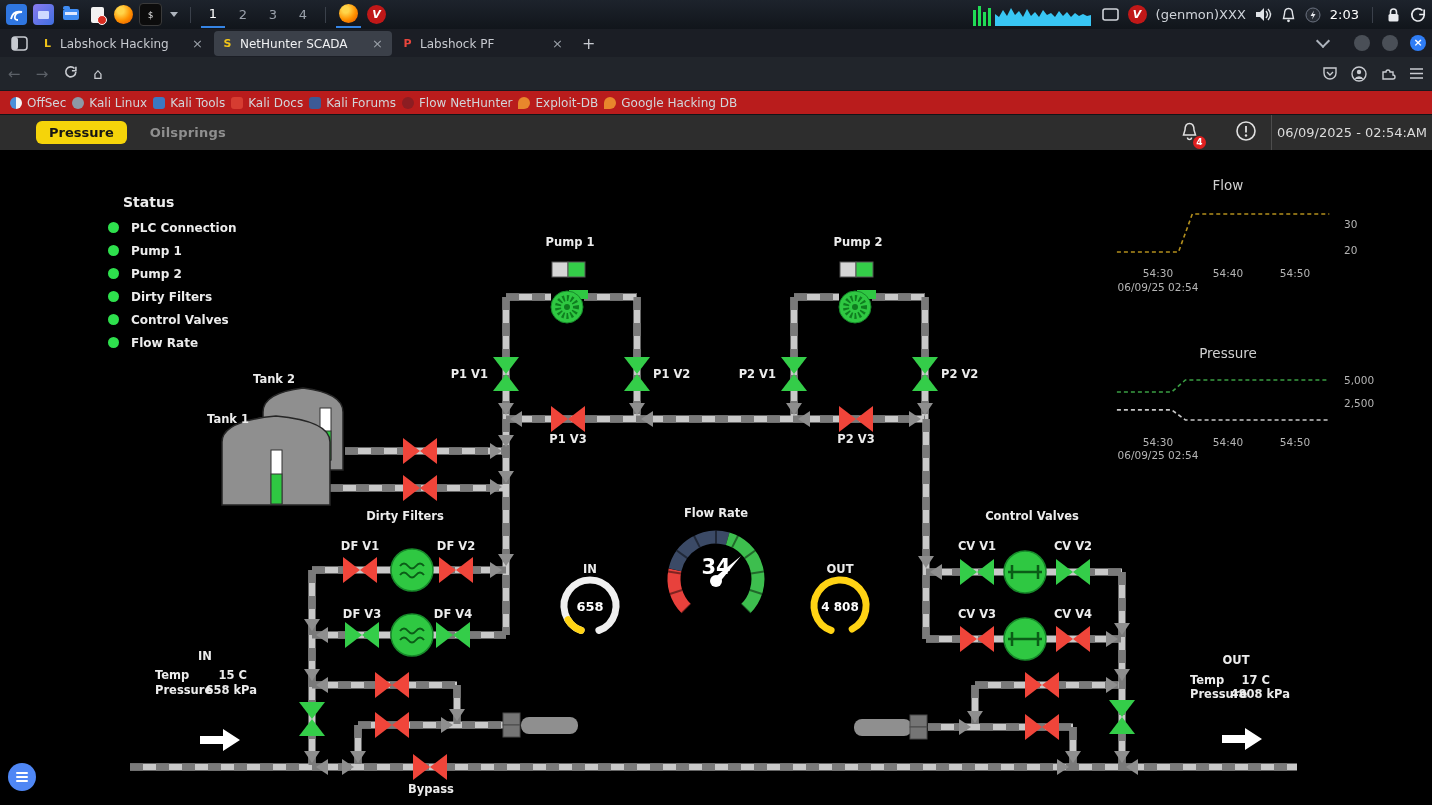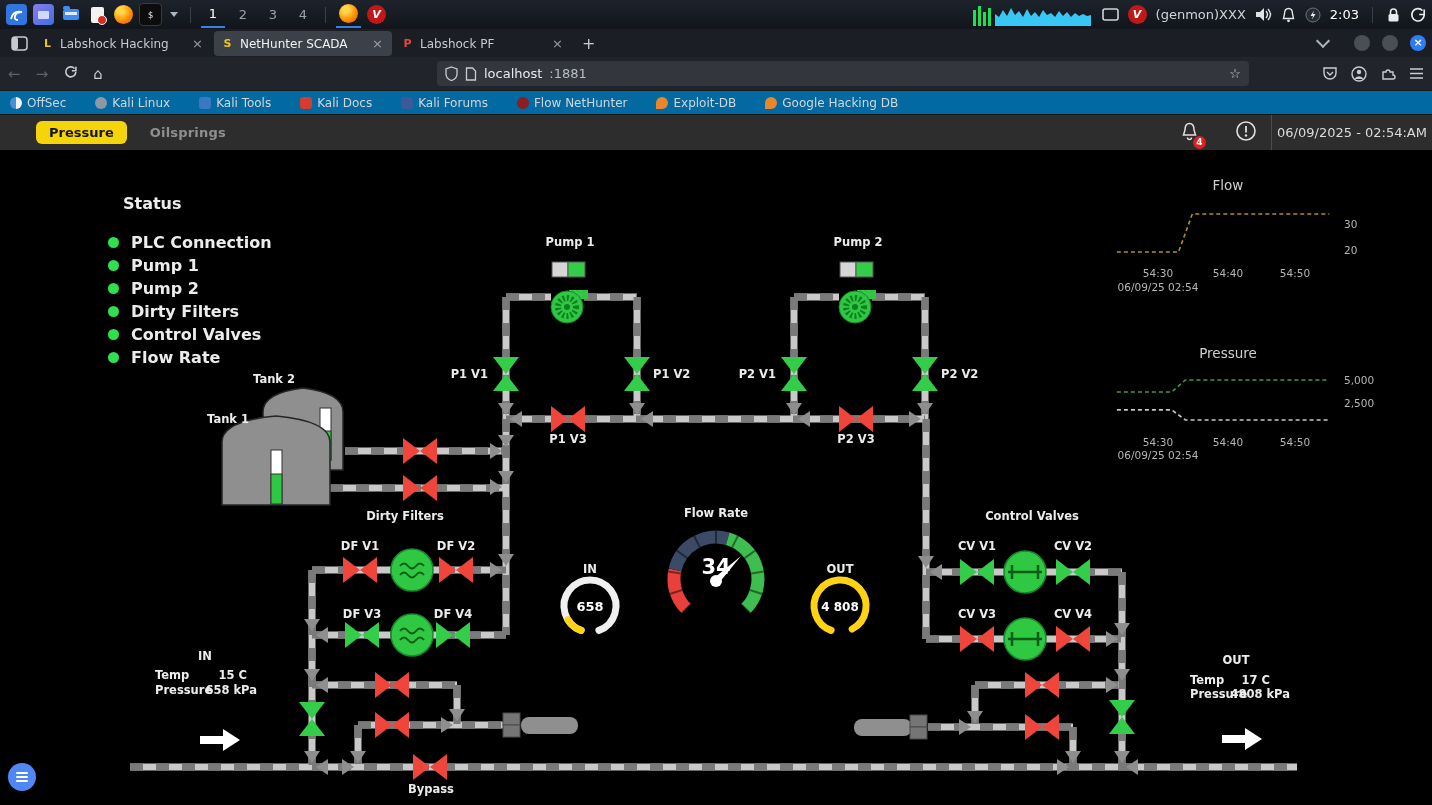--- a/index.html
+++ b/index.html
@@ -47,21 +47,21 @@
   
   .urlbar{height:33px;background:#21252b;position:relative;display:flex;align-items:center;border-bottom:1px solid #16191e}
   .navbtn{width:28px;text-align:center;color:#c9ccd1;font-size:15px}
   .navbtn.dim{color:#5c6168}
   .urlfield{position:absolute;left:437px;top:4px;width:796px;height:25px;background:#33373d;border-radius:4px;
     display:flex;align-items:center;padding:0 8px;gap:7px;color:#e8eaed;font-size:13px}
   .urlport{color:#b7bcc3}
   .urlstar{margin-left:auto;color:#c9ccd1;font-size:13px}
   .ur-icons{position:absolute;right:8px;top:0;height:33px;display:flex;align-items:center;gap:13px}
   
-  .bookmarks{height:23px;background:#0369a1;display:flex;align-items:center;padding:0 10px;gap:29px;
+  .bookmarks{height:23px;background:#b91c1c;display:flex;align-items:center;padding:0 10px;gap:6px;
     color:#d2d5da;font-size:12px;border-bottom:1px solid #121418}
   .bm{display:flex;align-items:center;gap:5px;white-space:nowrap}
   .bmi{width:12px;height:12px;border-radius:3px;flex:0 0 auto}
   .i-offsec{border-radius:50%;background:linear-gradient(90deg,#4a90d9 50%,#f4f4f4 50%)}
   .i-kali{border-radius:50%;background:#8d98a5}
   .i-tools{background:#3b78c3}
   .i-docs{background:#d63c31}
   .i-forums{background:#3c5a96}
   .i-nh{border-radius:50%;background:#8c1d22}
   .i-edb{border-radius:50% 50% 50% 0;background:#e8862c}
@@ -73,24 +73,24 @@
   .hbell{position:relative;margin-right:36px}
   .badge{position:absolute;right:-7px;bottom:-4px;background:#e02020;color:#fff;font-size:9px;font-weight:bold;
     width:13px;height:13px;border-radius:50%;text-align:center;line-height:13px;font-style:normal}
   .hwarn{margin-right:14px}
   .hdiv{width:1px;height:35px;background:#4d4d4d}
   .hdate{color:#dcdcdc;font-size:13px;width:160px;text-align:center}
   
   .canvas{position:relative;width:1432px;height:657px;background:#000}
   .diagram{position:absolute;left:0;top:0}
   .statuspanel{position:absolute;left:108px;top:44px;color:#ececec}
-  .sp-title{font-size:16px;font-weight:600;margin:0 0 18px 15px}
+  .sp-title{font-size:14px;font-weight:600;margin:0 0 6px 15px}
   .sp-row{display:flex;align-items:center;gap:12px;height:23px}
   .sp-dot{width:11px;height:11px;border-radius:50%;background:#2ee04d;flex:0 0 auto}
-  .sp-lbl{font-size:16px;font-weight:600}
+  .sp-lbl{font-size:12px;font-weight:600}
   .fab{position:absolute;left:8px;top:613px;width:28px;height:28px;border-radius:50%;background:#4f87f5;
     display:flex;align-items:center;justify-content:center}
   .fab i{display:block;width:12px;height:2px;background:#fff;border-radius:1px;
     box-shadow:0 -4px 0 #fff,0 4px 0 #fff}
   
   .lb{font-family:"DejaVu Sans",sans-serif;font-size:11.5px;font-weight:600;fill:#ececec}
   .mid{text-anchor:middle}.end{text-anchor:end}
   .gv{font-family:"DejaVu Sans",sans-serif;font-weight:bold;fill:#fff;text-anchor:middle}
   .ct{font-family:"DejaVu Sans",sans-serif;font-size:13.5px;fill:#d0d0d0;text-anchor:middle}
   .tk{font-family:"DejaVu Sans",sans-serif;font-size:10.5px;fill:#b5b5b5}
@@ -200,31 +200,20 @@
 <div class="urlbar">
   <span class="navbtn dim">←</span>
   <span class="navbtn dim">→</span>
   <span class="navbtn">
     <svg width="14" height="14" viewBox="0 0 14 14">
         <path d="M11.5,3.5 A5,5 0 1 0 12.8,7" fill="none" stroke="#c9ccd1" stroke-width="1.6"></path>
         <path d="M12.9,1.8 v4 h-4" fill="none" stroke="#c9ccd1" stroke-width="1.6"></path>
       </svg>
   </span>
   <span class="navbtn">⌂</span>
-  <div class="urlfield">
-    <svg width="13" height="15" viewBox="0 0 13 15">
-      <path d="M6.5,1 L12,3 V8 C12,11.5 9.5,13.5 6.5,14.5 C3.5,13.5 1,11.5 1,8 V3 Z" fill="none" stroke="#c9ccd1" stroke-width="1.3"></path>
-    </svg>
-    <svg width="12" height="14" viewBox="0 0 12 14">
-      <path d="M1.5,1 h6 l3,3 v9 h-9 z" fill="none" stroke="#c9ccd1" stroke-width="1.3"></path>
-    </svg>
-    <span>localhost</span>
-      <span class="urlport">:1881</span>
-    <span class="urlstar">☆</span>
-  </div>
   <span class="ur-icons">
     <svg width="16" height="15" viewBox="0 0 16 15">
       <path d="M2,2 h12 v5 a6,6 0 0 1 -12,0 z" fill="none" stroke="#c9ccd1" stroke-width="1.4"></path>
         <path d="M5,6 l3,3 3,-3" fill="none" stroke="#c9ccd1" stroke-width="1.4"></path>
     </svg>
     <svg width="16" height="16" viewBox="0 0 16 16">
       <circle cx="8" cy="8" r="7" fill="none" stroke="#c9ccd1" stroke-width="1.4"></circle>
         <circle cx="8" cy="6" r="2.2" fill="#c9ccd1"></circle>
         <path d="M3.5,13 a5,5 0 0 1 9,0" fill="#c9ccd1"></path>
     </svg>

